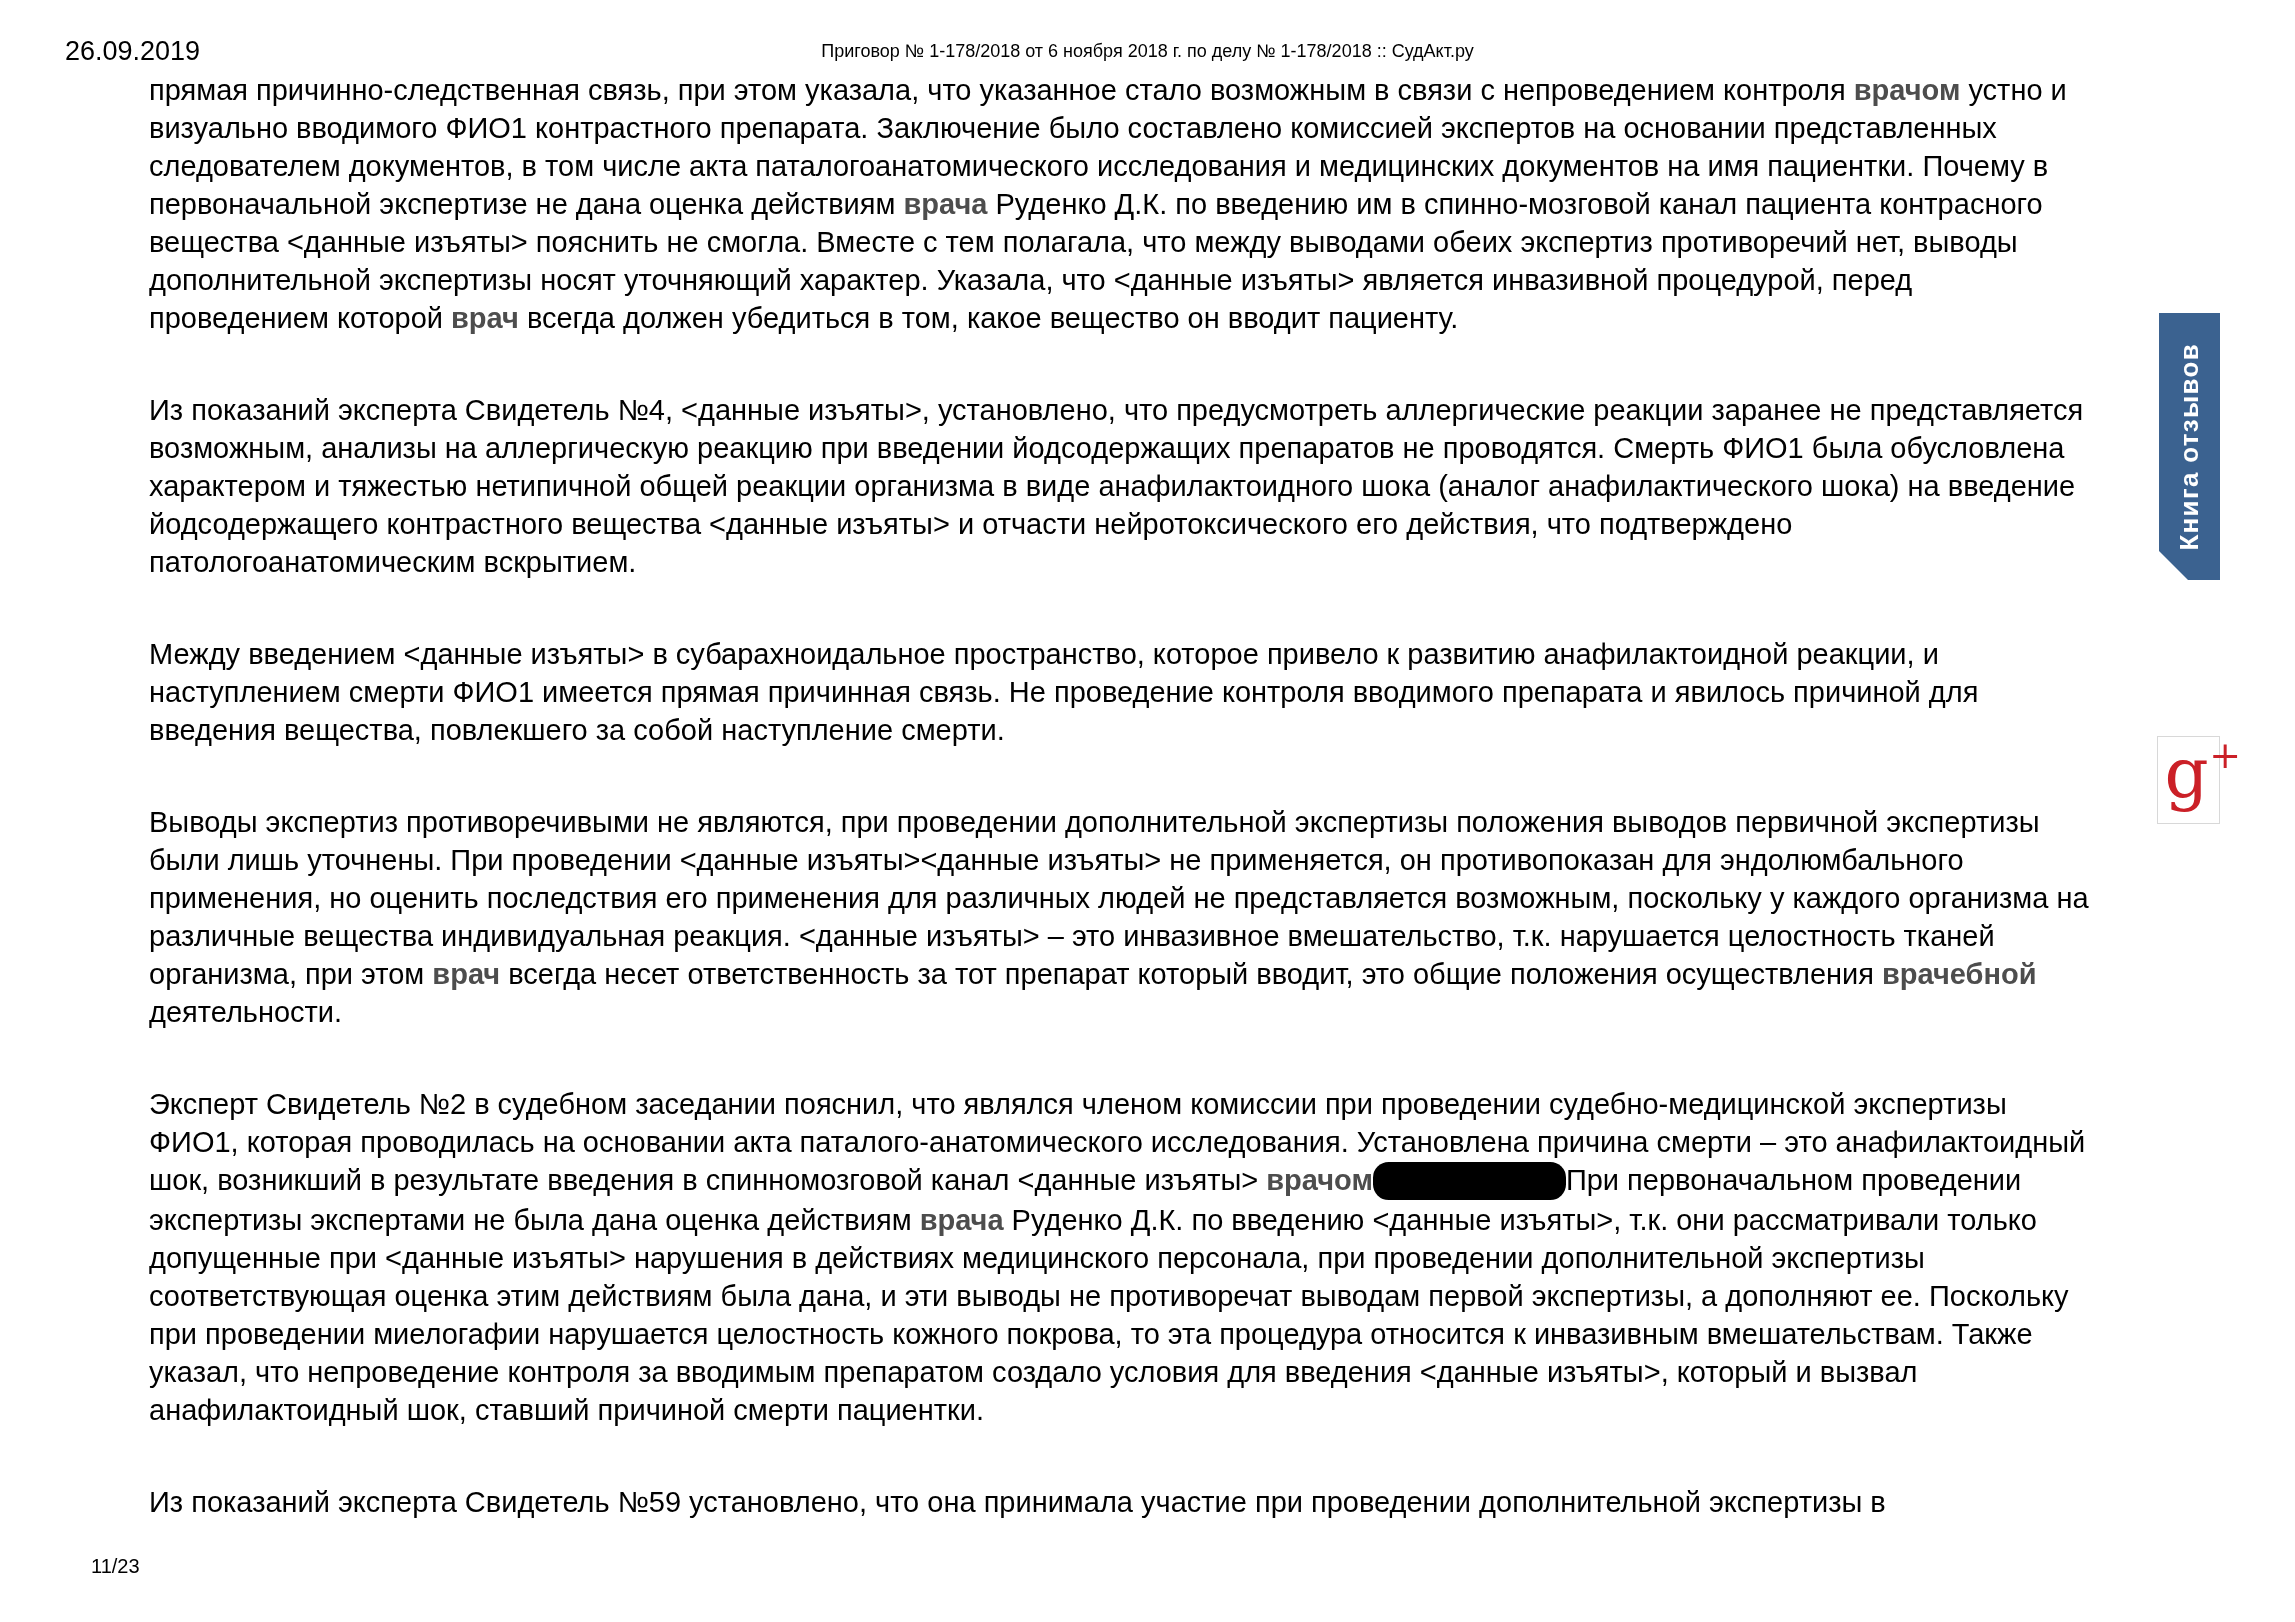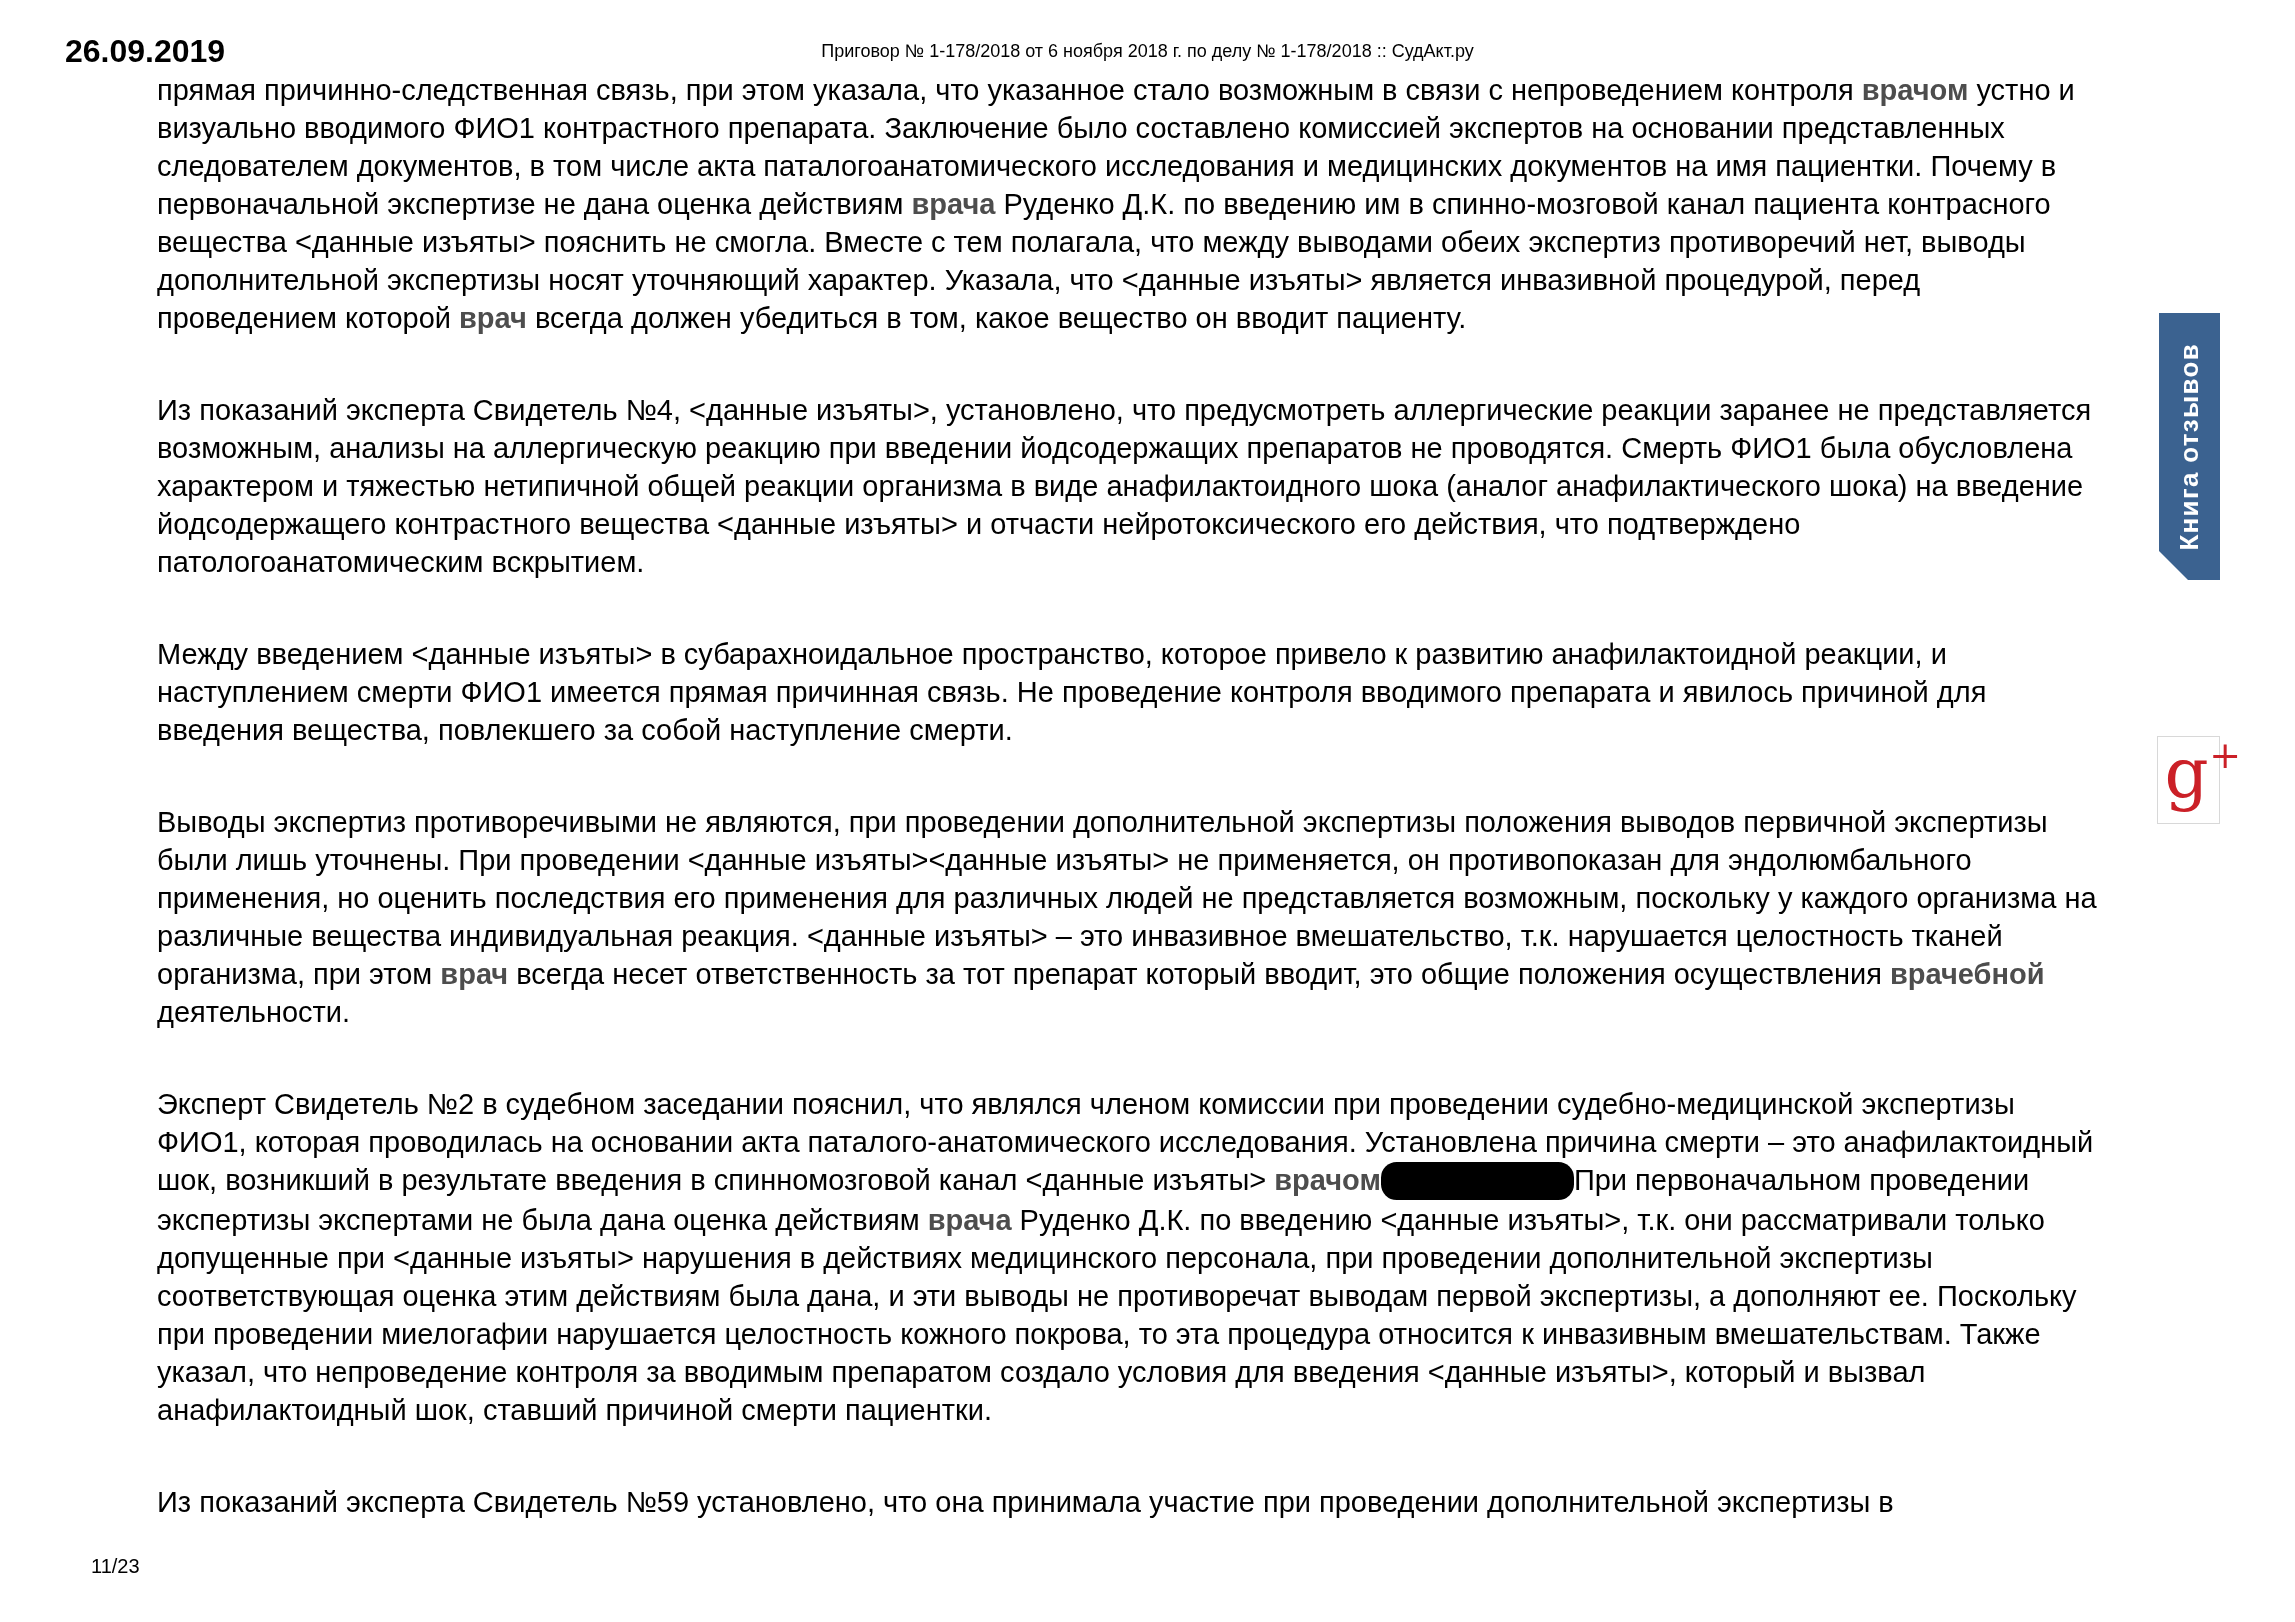--- a/index.html
+++ b/index.html
@@ -9,32 +9,32 @@
     width: 2295px;
     height: 1622px;
     background: #ffffff;
     overflow: hidden;
     font-family: "Liberation Sans", "DejaVu Sans", sans-serif;
     color: #000000;
   }
   
   .print-date {
     position: absolute; left: 65px; top: 37px;
-    font-size: 32px; line-height: 29px; white-space: nowrap; font-weight: bold;
+    font-size: 27px; line-height: 29px; white-space: nowrap;
   }
   .print-title {
     position: absolute; left: 196px; right: 196px; top: 37px;
     text-align: center; font-size: 18px; line-height: 29px; white-space: nowrap;
   }
   
   .doc-body {
     position: absolute; left: 149px; top: 71px; width: 1950px;
     font-size: 29px; line-height: 38px;
   }
-  .doc-body p.para { margin: 0 0 54px 8px; }
+  .doc-body p.para { margin: 0 0 54px 0; }
   .doc-body p.para:last-child { margin-bottom: 0; }
   .hl { font-weight: bold; }
   .redacted {
     display: inline-block; width: 193px; height: 38px;
     border-radius: 15.7px; vertical-align: middle;
     position: relative; top: -1.3px;
   }
   
   .review-tab {
     position: absolute; left: 2159px; top: 313px; width: 61px; height: 267px;

